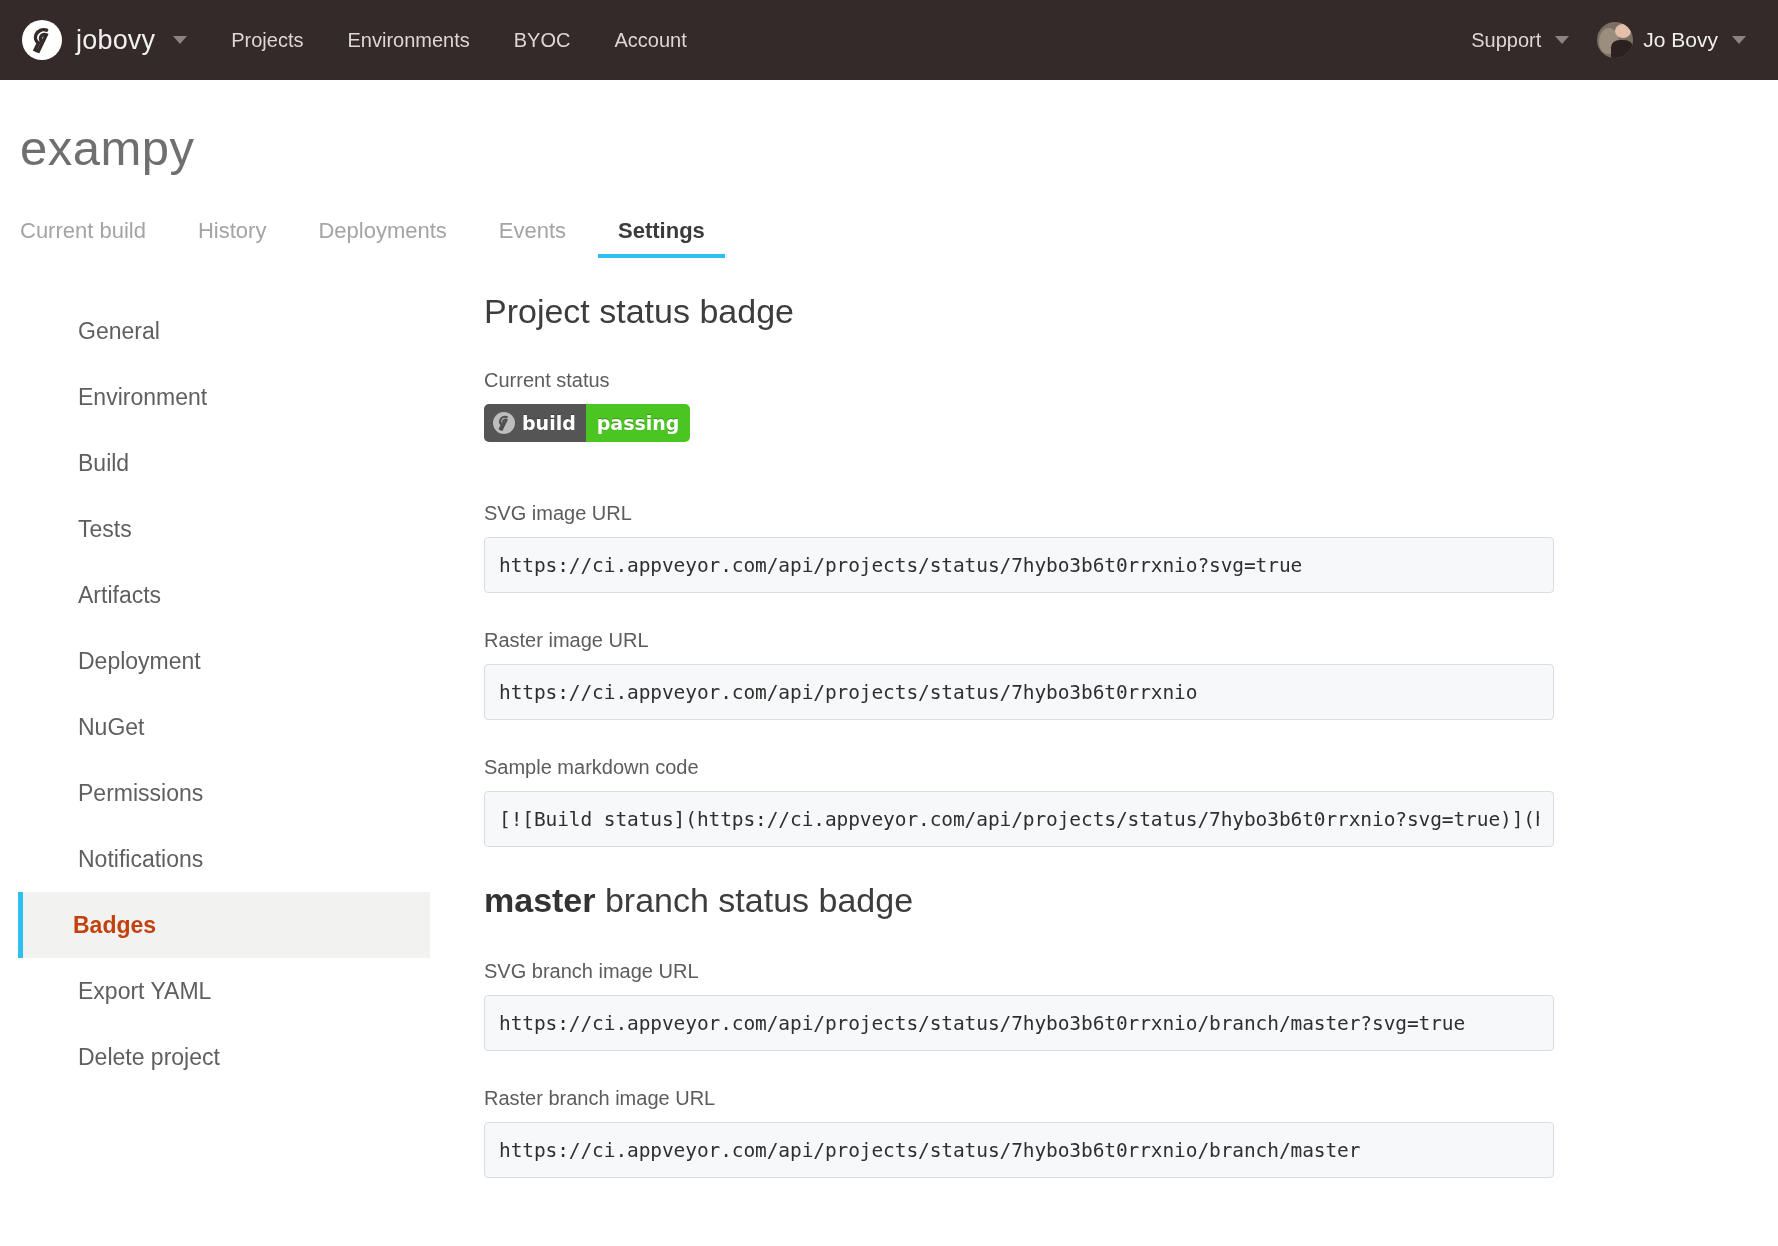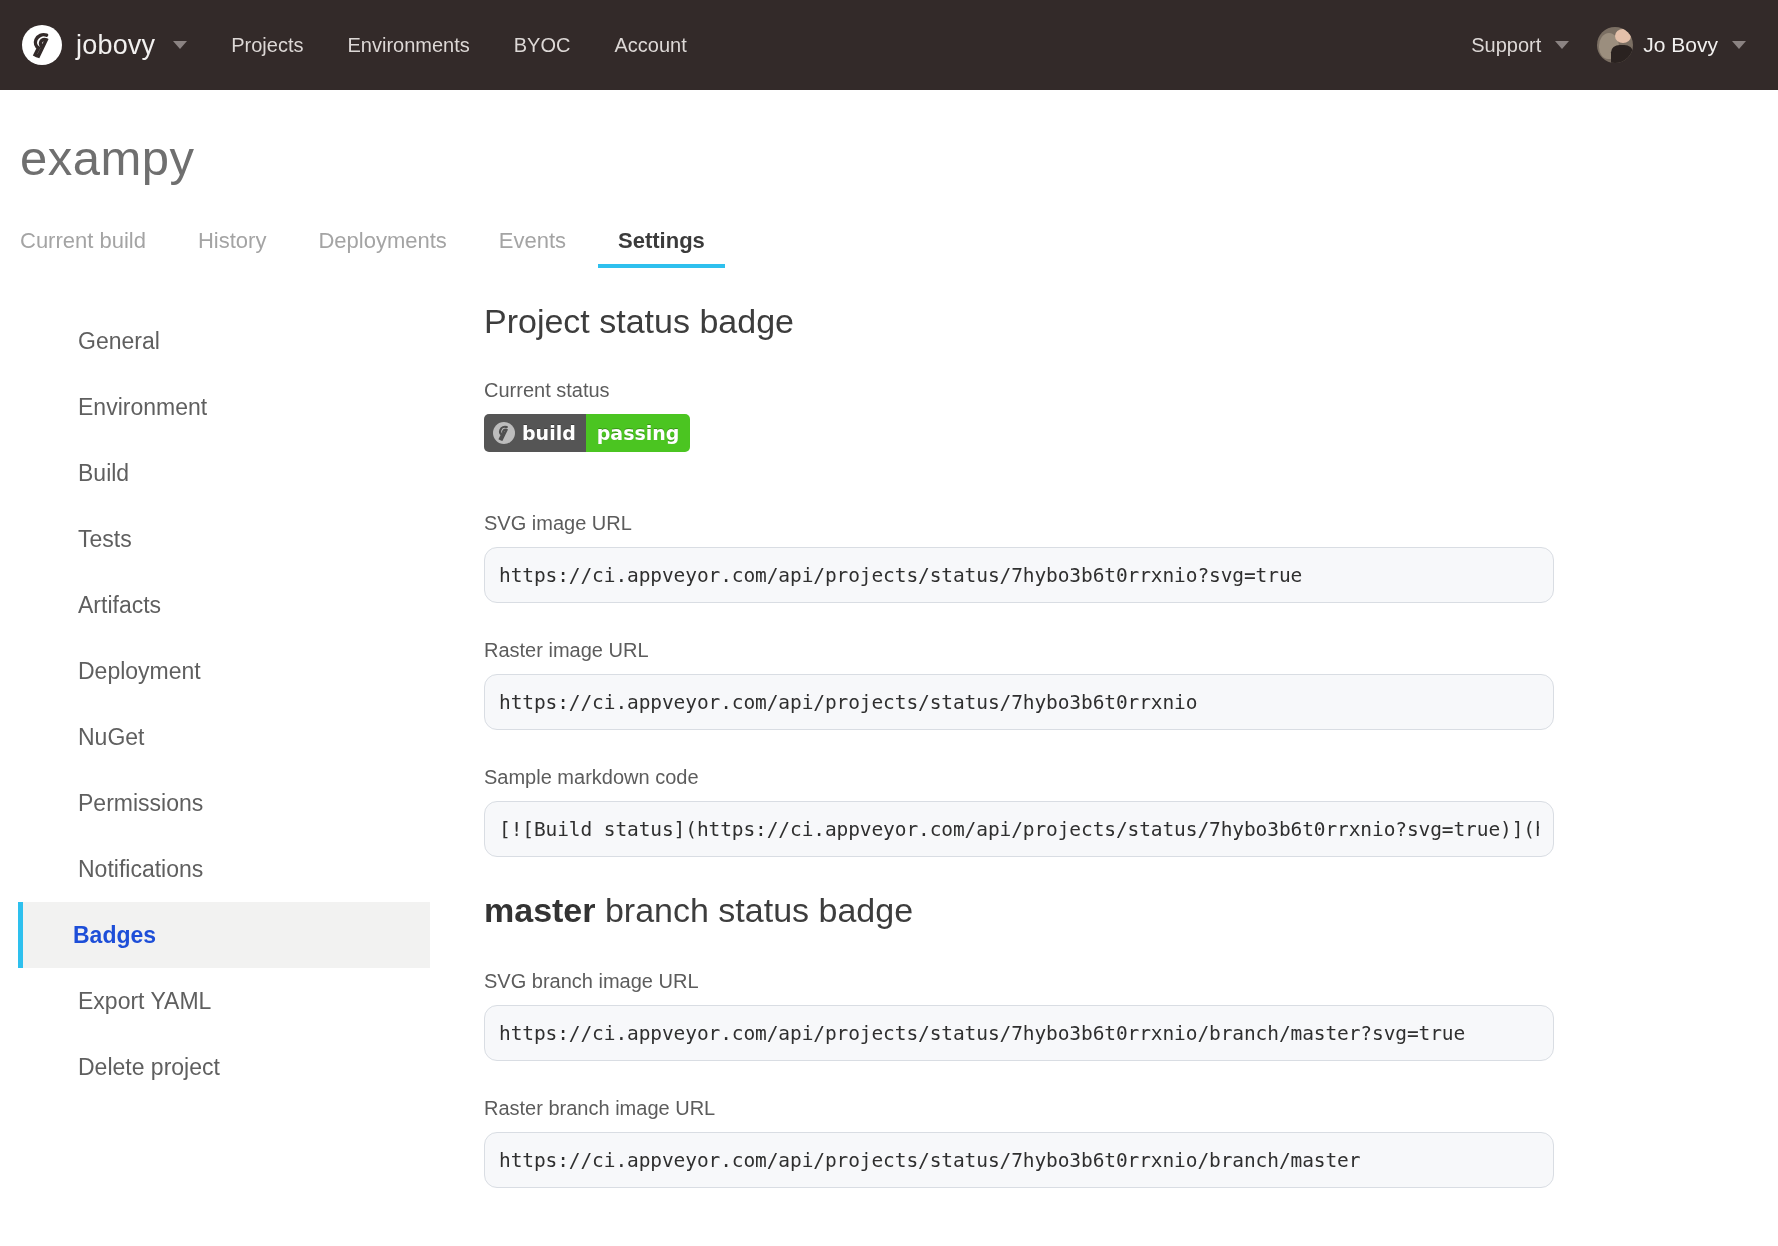--- a/index.html
+++ b/index.html
@@ -8,21 +8,21 @@
     width: 1778px;
     height: 1246px;
     background: #ffffff;
     font-family: "Liberation Sans", sans-serif;
     color: #4a4a4a;
     overflow: hidden;
   }
 
   
   .navbar {
-    height: 90px;
+    height: 80px;
     background: #332a29;
     display: flex;
     align-items: center;
     padding: 0 22px;
     position: relative;
   }
   .brand {
     display: flex;
     align-items: center;
     gap: 14px;
@@ -145,21 +145,21 @@
     padding-left: 55px;
     font-size: 23px;
     color: #5f5f5f;
     cursor: pointer;
     border-left: 5px solid transparent;
     position: relative;
   }
   .side-item.active {
     background: #f2f2f1;
     border-left-color: #2ec0ee;
-    color: #1d4ed8;
+    color: #c2410c;
     font-weight: bold;
     padding-left: 50px;
   }
 
   .main {
     flex: 1;
     padding-left: 54px;
     padding-right: 32px;
   }
   .section-title {
@@ -177,21 +177,21 @@
     margin-bottom: 12px;
   }
   .field-group { margin-bottom: 36px; }
   .field-group.tight { margin-bottom: 34px; }
   .text-input {
     display: block;
     width: 1070px;
     height: 56px;
     background: #f7f8fa;
     border: 1px solid #d9dde3;
-    border-radius: 13px;
+    border-radius: 4px;
     padding: 0 14px;
     font-family: "DejaVu Sans Mono", monospace;
     font-size: 19.5px;
     color: #2f2f2f;
     letter-spacing: -0.1px;
   }
 
   
   .status-wrap { margin-bottom: 60px; }
   .badge {

